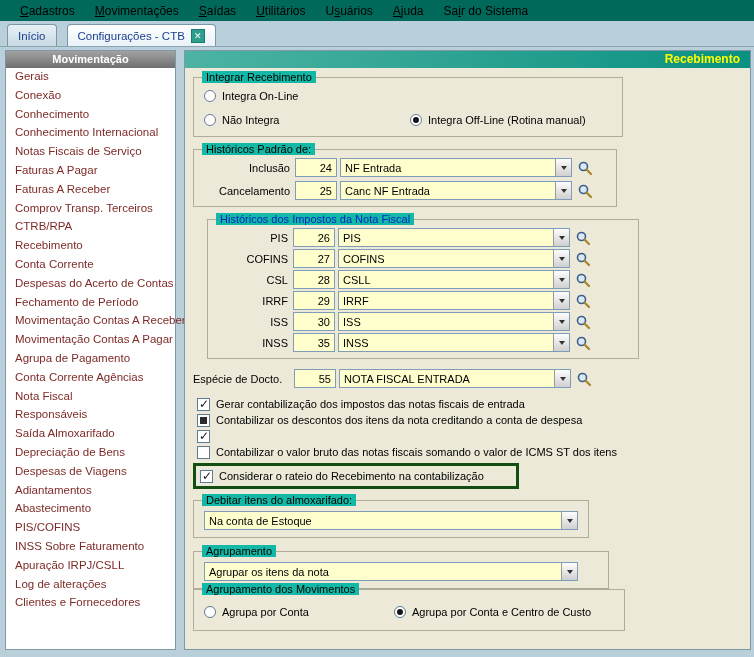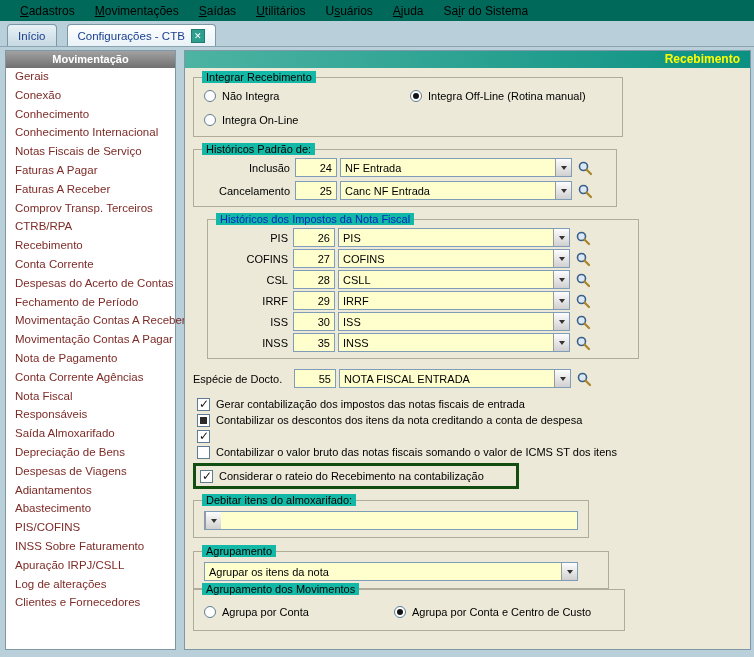--- a/index.html
+++ b/index.html
@@ -113,21 +113,21 @@
     <div class="sidebar-item">Faturas A Pagar</div>
     <div class="sidebar-item">Faturas A Receber</div>
     <div class="sidebar-item">Comprov Transp. Terceiros</div>
     <div class="sidebar-item">CTRB/RPA</div>
     <div class="sidebar-item">Recebimento</div>
     <div class="sidebar-item">Conta Corrente</div>
     <div class="sidebar-item">Despesas do Acerto de Contas</div>
     <div class="sidebar-item">Fechamento de Período</div>
     <div class="sidebar-item">Movimentação Contas A Receber</div>
     <div class="sidebar-item">Movimentação Contas A Pagar</div>
-    <div class="sidebar-item">Nota de Pagamento</div>
+    <div class="sidebar-item">Agrupa de Pagamento</div>
     <div class="sidebar-item">Conta Corrente Agências</div>
     <div class="sidebar-item">Nota Fiscal</div>
     <div class="sidebar-item">Responsáveis</div>
     <div class="sidebar-item">Saída Almoxarifado</div>
     <div class="sidebar-item">Depreciação de Bens</div>
     <div class="sidebar-item">Despesas de Viagens</div>
     <div class="sidebar-item">Adiantamentos</div>
     <div class="sidebar-item">Abastecimento</div>
     <div class="sidebar-item">PIS/COFINS</div>
     <div class="sidebar-item">INSS Sobre Faturamento</div>
@@ -138,31 +138,31 @@
 
   <div class="main">
     <div class="main-title">Recebimento</div>
     <div class="content">
 
       <div class="group g-integrar">
         <span class="gtitle">Integrar Recebimento</span>
         <div class="rrow">
           <label class="radio col1">
             <span class="rb" data-on="false"></span>
+            <span>Integra On-Line</span>
+          </label>
+        </div>
+        <div class="rrow">
+          <label class="radio col1">
+            <span class="rb" data-on="false"></span>
             <span>Não Integra</span>
           </label>
           <label class="radio">
             <span class="rb" data-on="true"></span>
             <span>Integra Off-Line (Rotina manual)</span>
-          </label>
-        </div>
-        <div class="rrow">
-          <label class="radio col1">
-            <span class="rb" data-on="false"></span>
-            <span>Integra On-Line</span>
           </label>
         </div>
       </div>
 
       <div class="group g-padrao">
         <span class="gtitle">Históricos Padrão de:</span>
         <div class="crow">
           <span class="rlabel">Inclusão</span>
           <span class="numfield">24</span>
           <span class="combo">
@@ -303,20 +303,21 @@
           <div class="cbrow">
             <span class="cb" data-state="checked"></span>
             <span>Considerar o rateio do Recebimento na contabilização</span>
           </div>
         </div>
       </div>
 
       <div class="group g-debitar">
         <span class="gtitle">Debitar itens do almoxarifado:</span>
         <span class="combo wide">
+          <span class="combo-text">Na conta de Estoque</span>
           <span class="dd"></span>
         </span>
       </div>
 
       <div class="group g-agrup">
         <span class="gtitle">Agrupamento</span>
         <span class="combo wide">
           <span class="combo-text">Agrupar os itens da nota</span>
           <span class="dd"></span>
         </span>

